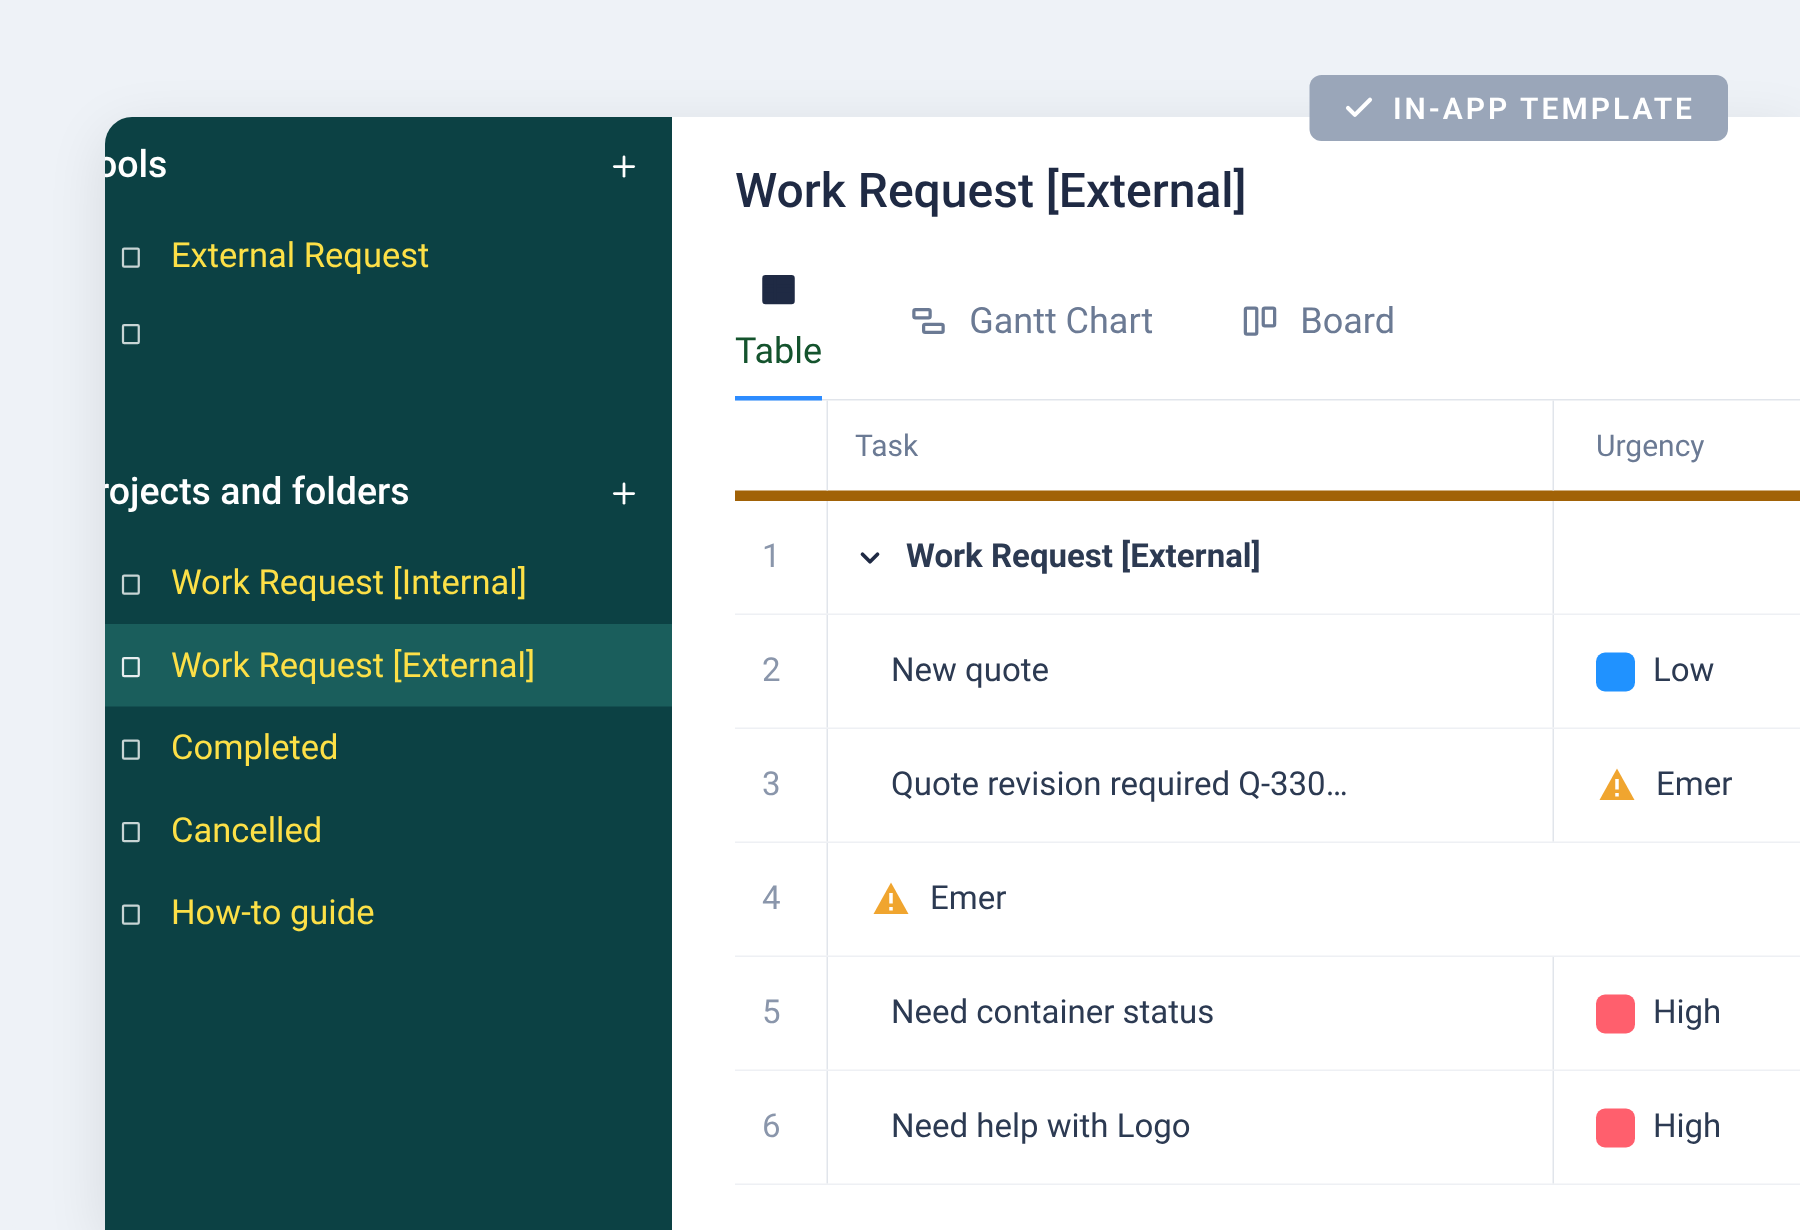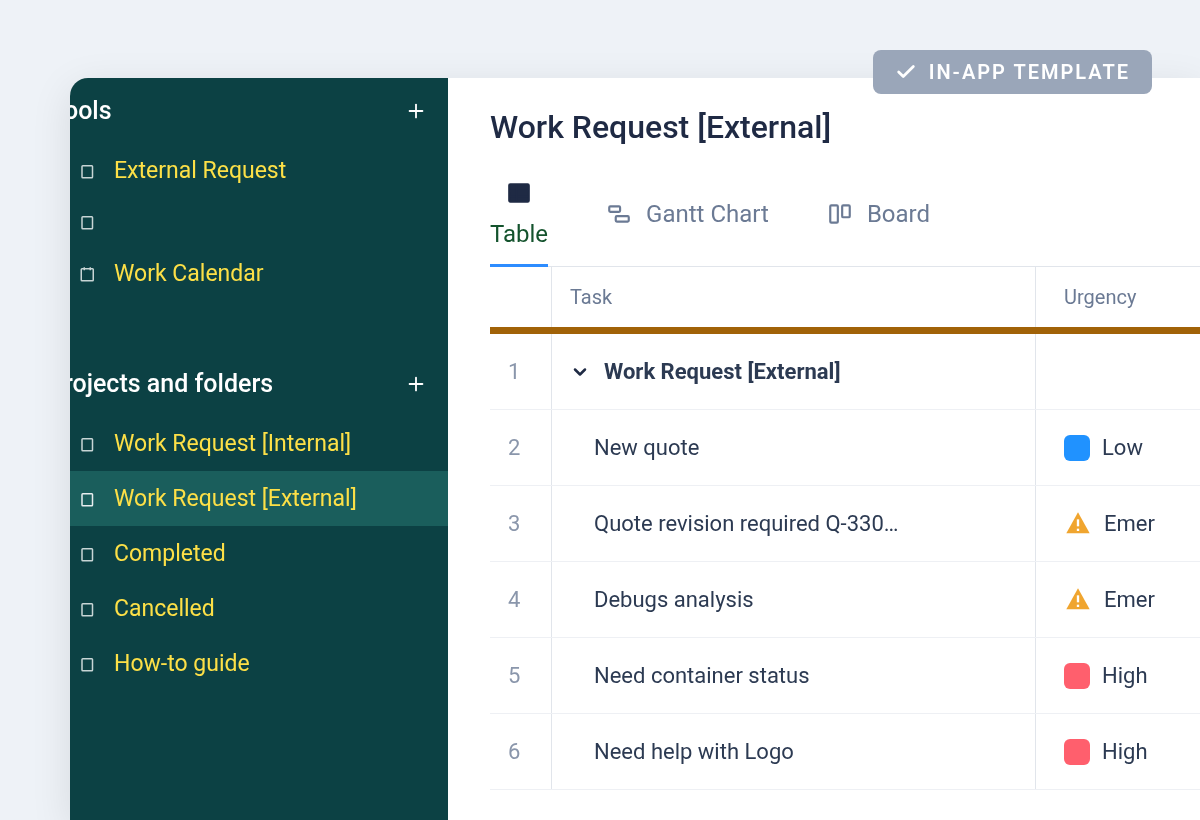--- a/index.html
+++ b/index.html
@@ -282,30 +282,20 @@
           </span>
           <span>External Request</span>
         </div>
         <div class="sidebar-item">
           <span class="sidebar-item-icon">
             <svg viewBox="0 0 24 24" fill="none" stroke="#c8d5d5" stroke-width="2">
                 <rect x="4" y="5" width="14" height="16" rx="1"></rect>
               </svg>
           </span>
         </div>
-        <div class="sidebar-item">
-          <span class="sidebar-item-icon">
-            <svg viewBox="0 0 24 24" fill="none" stroke="#c8d5d5" stroke-width="2">
-                <rect x="3" y="5" width="16" height="16" rx="1"></rect>
-                <line x1="7" y1="3" x2="7" y2="7"></line>
-                <line x1="15" y1="3" x2="15" y2="7"></line>
-              </svg>
-          </span>
-          <span>Work Calendar</span>
-        </div>
       </div>
 
       <div class="section-gap"></div>
 
       <div class="sidebar-section">
         <div class="sidebar-section-header">
           <span class="sidebar-section-title">rojects and folders</span>
           <span class="sidebar-add-btn">
             <svg viewBox="0 0 24 24" width="22" height="22" fill="none" stroke="#ffffff" stroke-width="2" stroke-linecap="round">
               <line x1="12" y1="5" x2="12" y2="19"></line>
@@ -430,23 +420,20 @@
                   <rect x="11" y="8" width="2" height="6" fill="#ffffff"></rect>
                   <rect x="11" y="16" width="2" height="2" fill="#ffffff"></rect>
                 </svg>
               <span class="urgency-text">Emer</span>
             </div>
           </div>
         </div>
 
         <div class="table-row">
           <div class="col-num">4</div>
-          <div class="col-task task-indent">
-            <span class="task-label">Debugs analysis</span>
-          </div>
           <div class="col-urgency">
             <div class="urgency-badge urgency-warn">
               <svg viewBox="0 0 24 24" fill="#f0a52f">
                   <path d="M12 2 L22 20 L2 20 Z"></path>
                   <rect x="11" y="8" width="2" height="6" fill="#ffffff"></rect>
                   <rect x="11" y="16" width="2" height="2" fill="#ffffff"></rect>
                 </svg>
               <span class="urgency-text">Emer</span>
             </div>
           </div>

